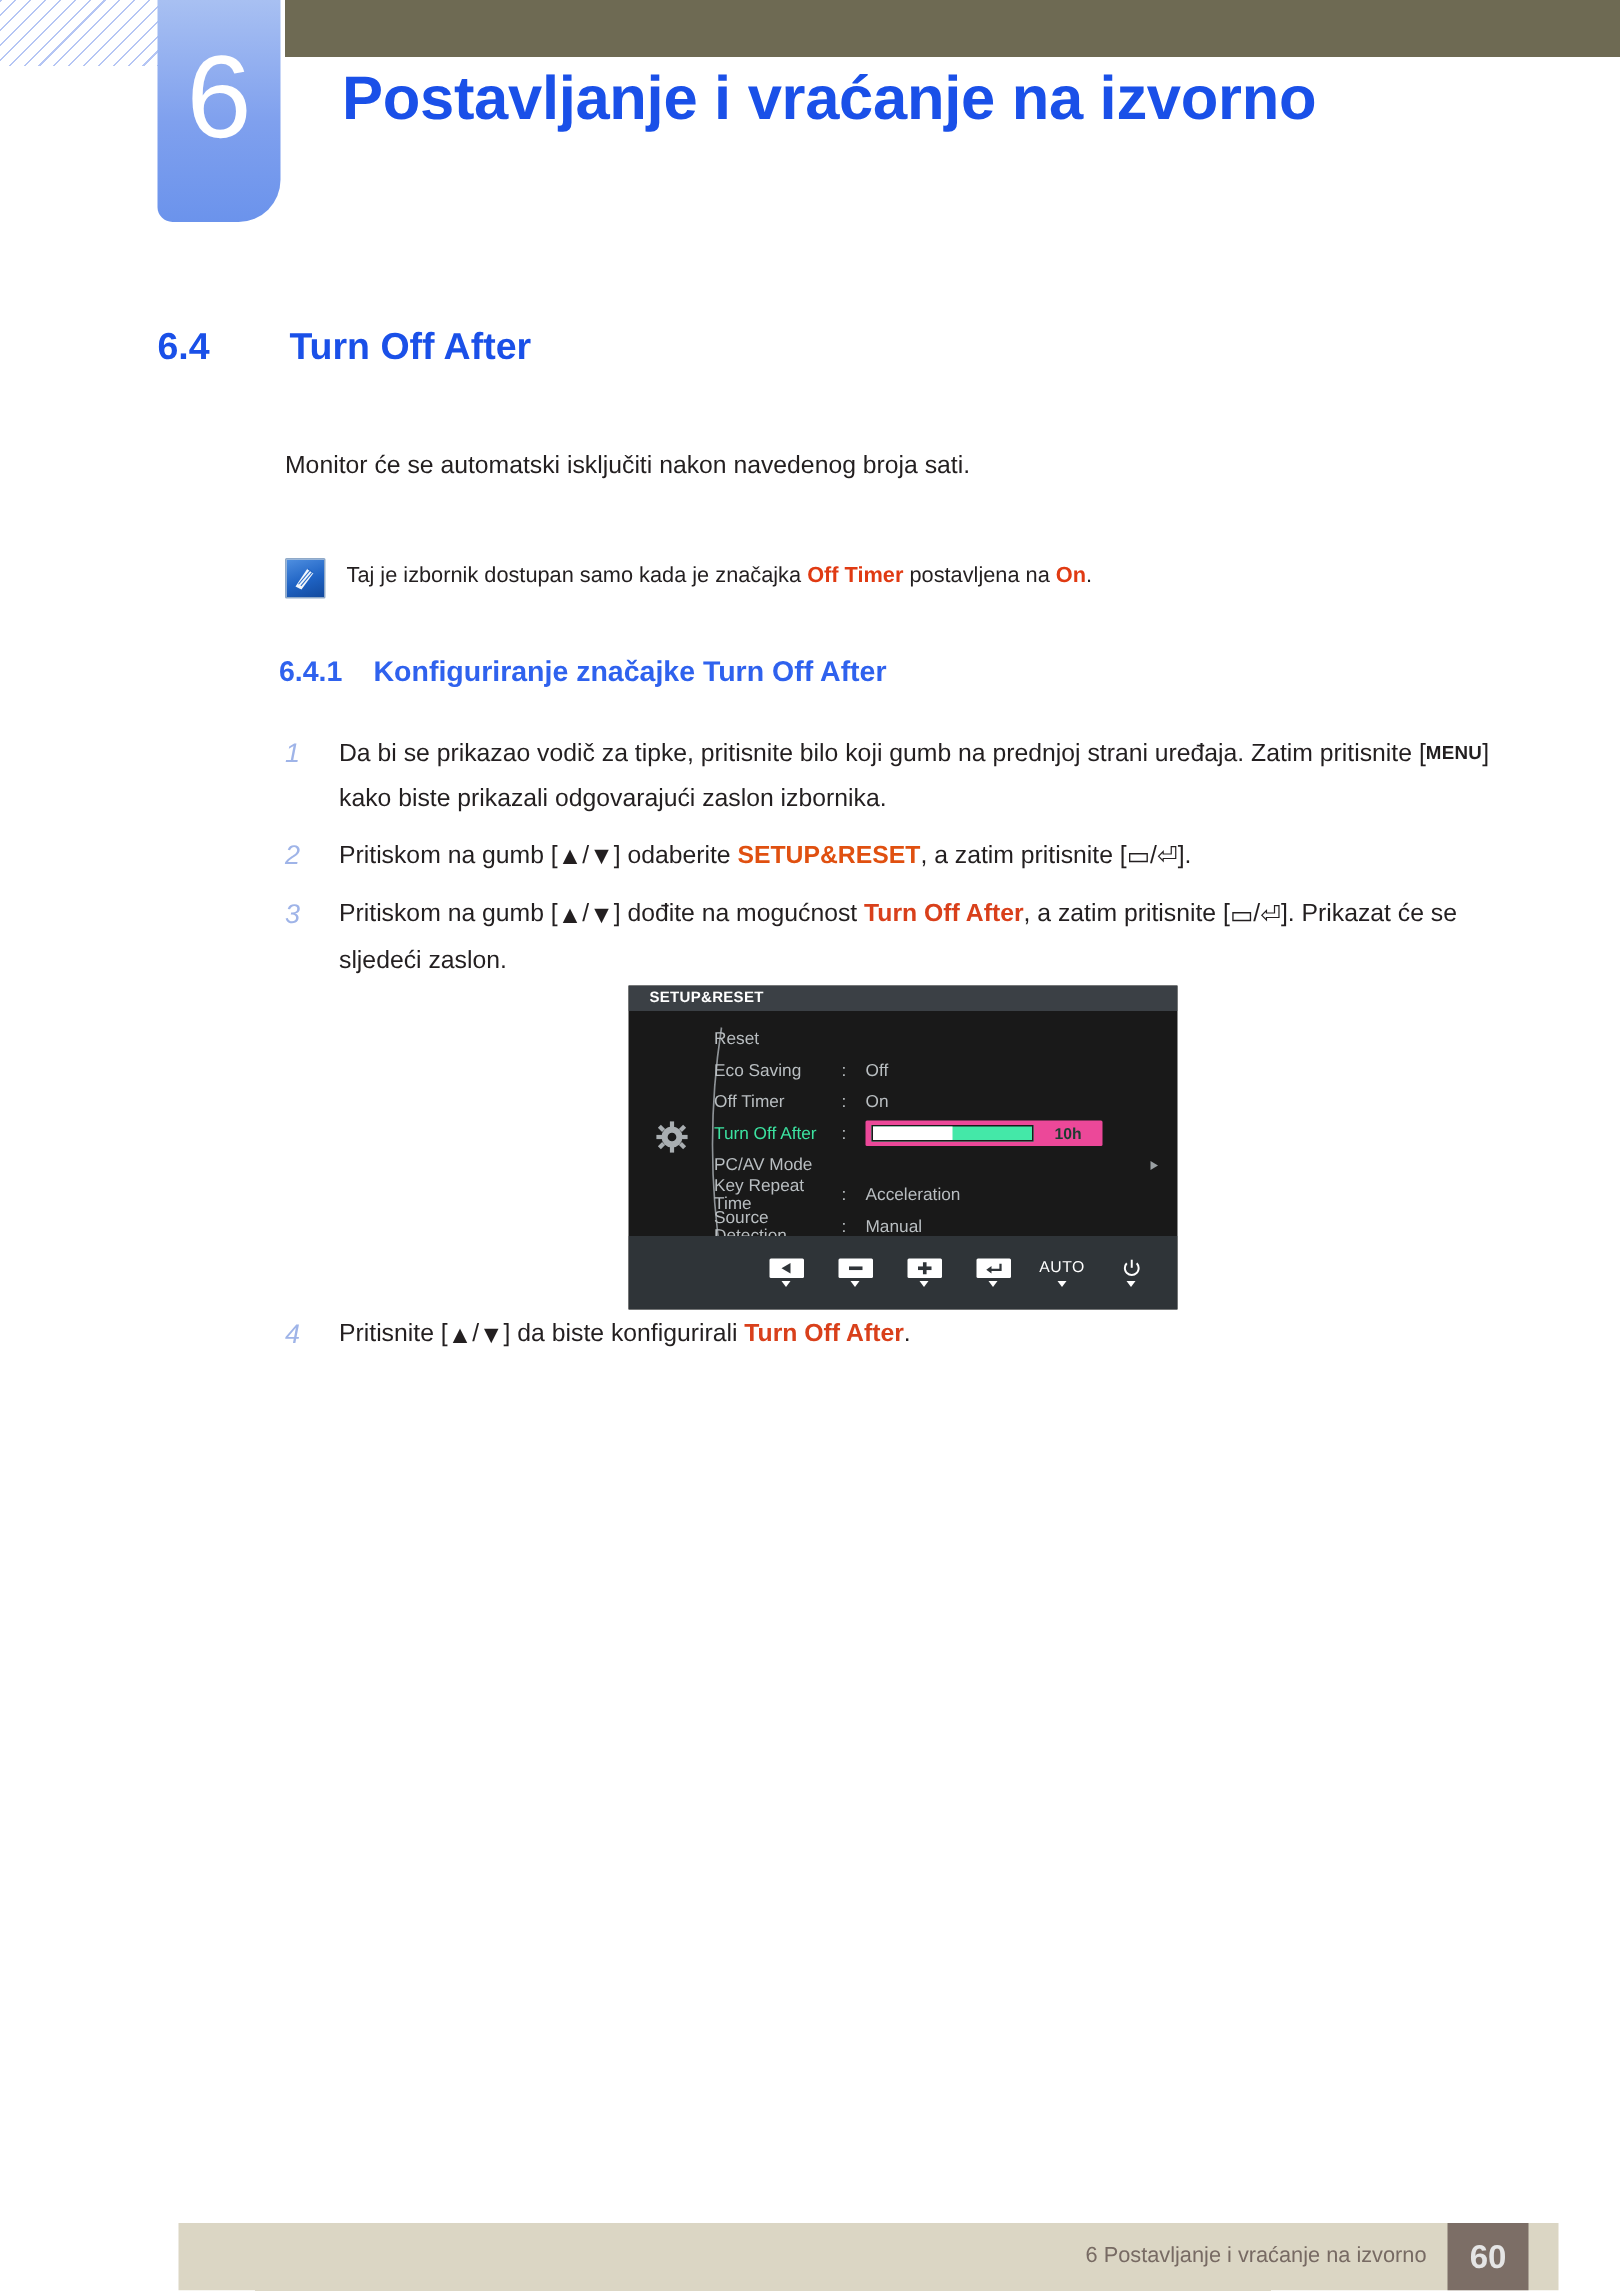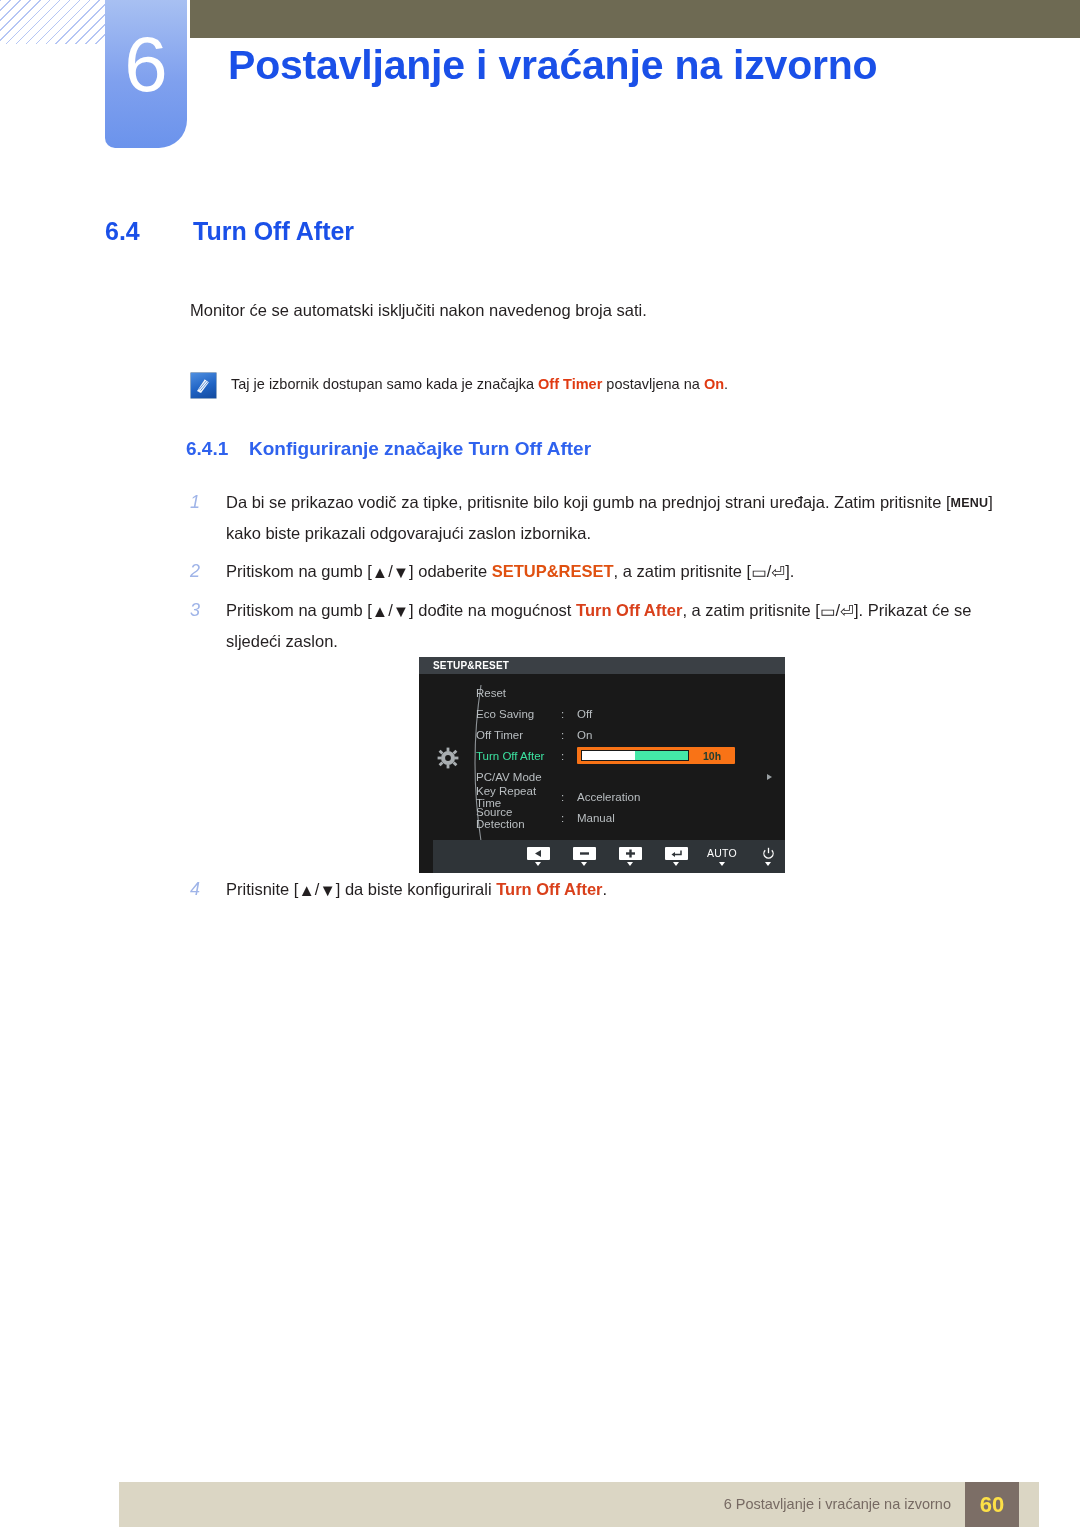--- a/index.html
+++ b/index.html
@@ -193,21 +193,21 @@
     color: #b9bec1;
     position: relative;
   }
   .osd-label { width: 85px; flex: 0 0 85px; }
   .osd-colon { width: 16px; flex: 0 0 16px; color: #b9bec1; }
   .osd-value { flex: 1; }
   .osd-row.active .osd-label { color: #3ce2a0; }
   .osd-row.active .osd-colon { color: #b9bec1; }
   .slider {
     width: 158px; height: 17px;
-    background: #f97316;
+    background: #ec4899;
     display: flex;
     align-items: center;
     border-radius: 1px;
   }
   .slider-track {
     width: 108px; height: 11px;
     margin-left: 4px;
     border: 1px solid #1a1a1a;
     background: #44e8a8;
     box-sizing: border-box;
@@ -238,28 +238,27 @@
     position: absolute;
     left: 98px; top: 190px;
     width: 0; height: 0;
     border-top: 5px solid #8e9396;
     border-left: 4px solid transparent;
     border-right: 4px solid transparent;
   }
   .osd-btnbar {
     position: absolute;
     left: 0; bottom: 0;
-    width: 100%; height: 33px;
+    width: 100%; height: 49px;
     background: #2f3438;
     display: flex;
     align-items: center;
     justify-content: flex-end;
     padding-right: 8px;
     box-sizing: border-box;
-    margin-left: 14px;
   }
   .osd-btn {
     width: 46px;
     display: flex;
     flex-direction: column;
     align-items: center;
     gap: 2px;
   }
   .osd-btn .cap {
     width: 23px; height: 13px;
@@ -302,21 +301,21 @@
     height: 45px; line-height: 45px;
     font-size: 14.5px;
     color: #776a63;
     white-space: nowrap;
   }
   .footer-page {
     position: absolute;
     right: 20px; top: 0;
     width: 54px; height: 45px;
     background: #7c6e66;
-    color: #fde047;
+    color: #e5e5e5;
     font-size: 22px;
     font-weight: bold;
     line-height: 45px;
     text-align: center;
   }
 </style>
 </head>
 <body>
 
 <div class="hatch"></div>

